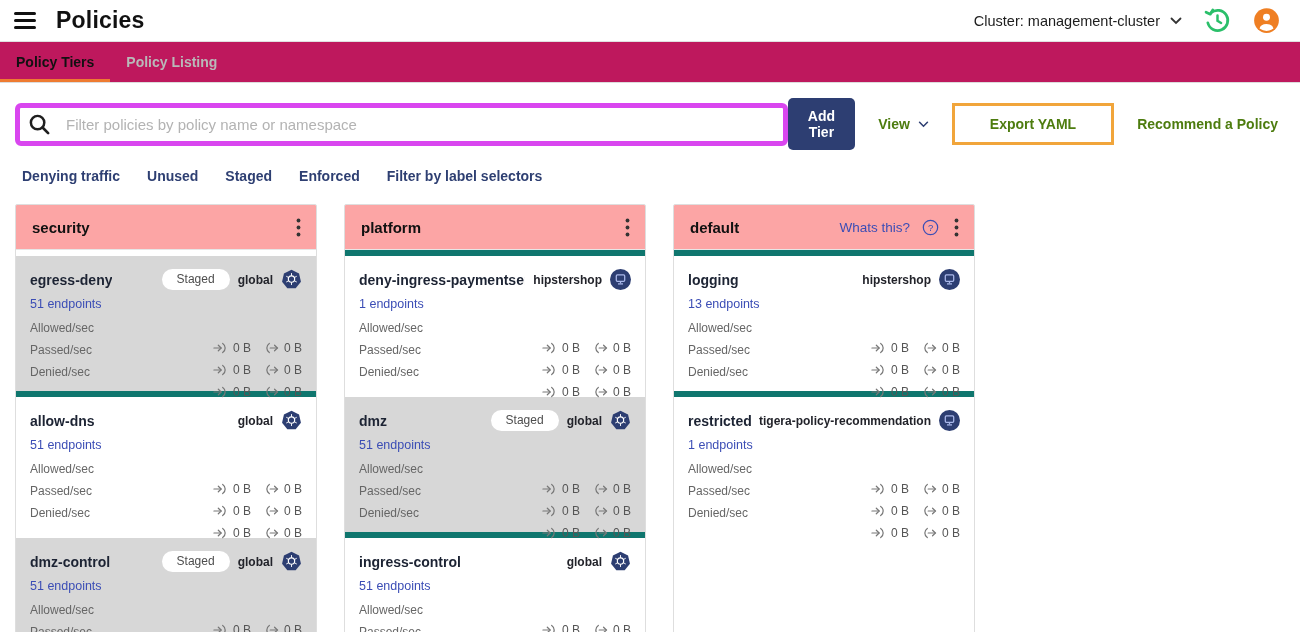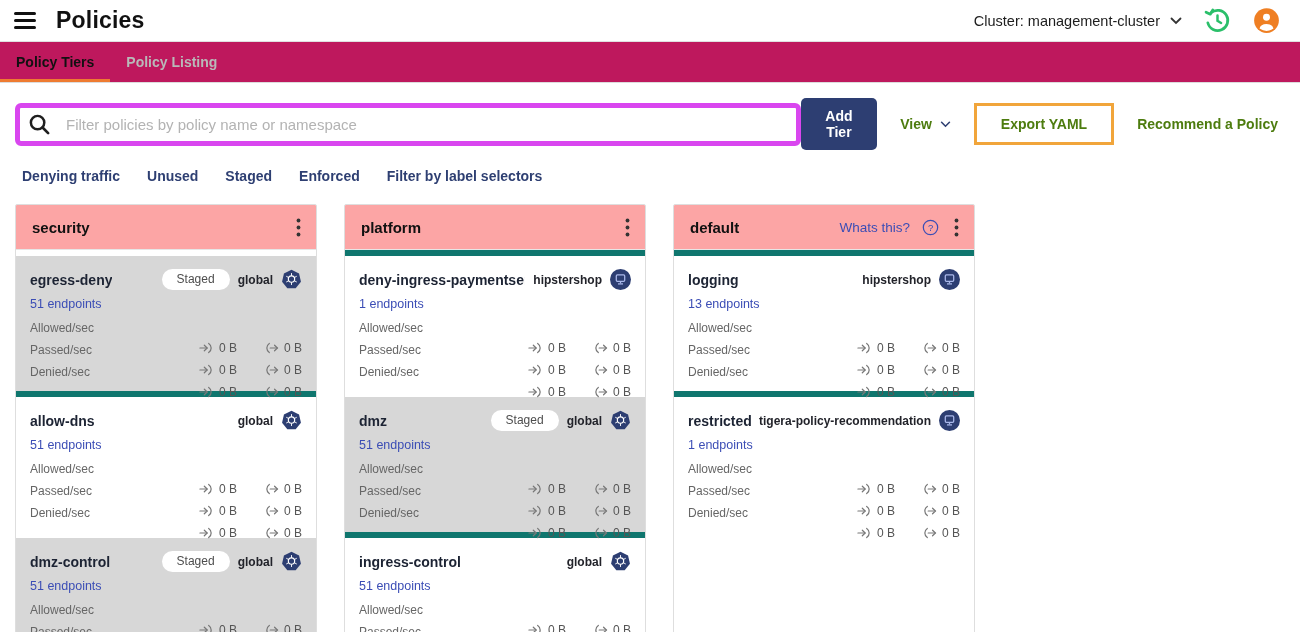--- a/index.html
+++ b/index.html
@@ -32,21 +32,21 @@
     padding:0 14px 0 46px; font-size:15px; color:#ec4899; outline:none;
     font-family:"Liberation Sans", sans-serif; }
   .search-wrap input::placeholder { color:#b3b3b3; }
   .search-icon { position:absolute; left:13px; top:10px; }
   .actions { display:flex; align-items:center; margin-left:auto; gap:23px; }
   .btn-primary { background:#2d3e72; color:#fff; border:none; border-radius:5px;
     padding:10px 18px; font-size:14px; font-weight:600; cursor:pointer;
     font-family:"Liberation Sans", sans-serif; }
   .link-btn { color:#4d7c0f; font-size:14px; font-weight:600; cursor:pointer;
     display:flex; align-items:center; gap:8px; white-space:nowrap; }
-  .export-box { border:3px solid #f1a53b; padding:10px 24px; background:#fff; }
+  .export-box { border:3px solid #f1a53b; padding:10px 35px; background:#fff; }
 
   
   .filters { display:flex; gap:27px; margin:18px 0 0 22px; }
   .filter-link { color:#2e3f72; font-size:14px; font-weight:600; cursor:pointer; white-space:nowrap; }
 
   
   .columns { display:flex; gap:27px; margin:20px 0 0 15px; align-items:flex-start; }
   .tier-column { width:302px; height:560px; border:1px solid #dedede; background:#fff;
     border-radius:2px; overflow:hidden; }
   .tier-header { height:45px; display:flex; align-items:center; justify-content:space-between;
@@ -64,21 +64,21 @@
   .policy-name { font-size:14px; font-weight:700; color:#1c2333; margin-right:auto;
     white-space:nowrap; overflow:hidden; }
   .staged-pill { background:#fff; color:#4d4d4d; font-size:12px; border-radius:12px;
     padding:3px 15px; line-height:1.2; }
   .scope-label { font-size:12px; font-weight:600; color:#22232a; white-space:nowrap; }
   .scope-icon { display:flex; align-items:center; }
   .endpoints-link { display:inline-block; margin:7px 0 6px 0; color:#3b4db5;
     font-size:12.5px; text-decoration:none; cursor:pointer; }
   .stat-row { display:flex; align-items:center; justify-content:space-between; height:22px; }
   .stat-label { color:#666; font-size:12px; }
-  .stat-values { display:flex; align-items:flex-start; gap:26px;margin-top:40px; }
+  .stat-values { display:flex; align-items:flex-start; gap:12px;margin-top:40px; }
   .stat-group { display:flex; align-items:center; gap:4px; color:#555; font-size:12px; }
 </style>
 </head>
 <body>
 
 <header class="topbar">
   <div class="topbar-left">
     <div class="hamburger">
       <span></span>
         <span></span>

